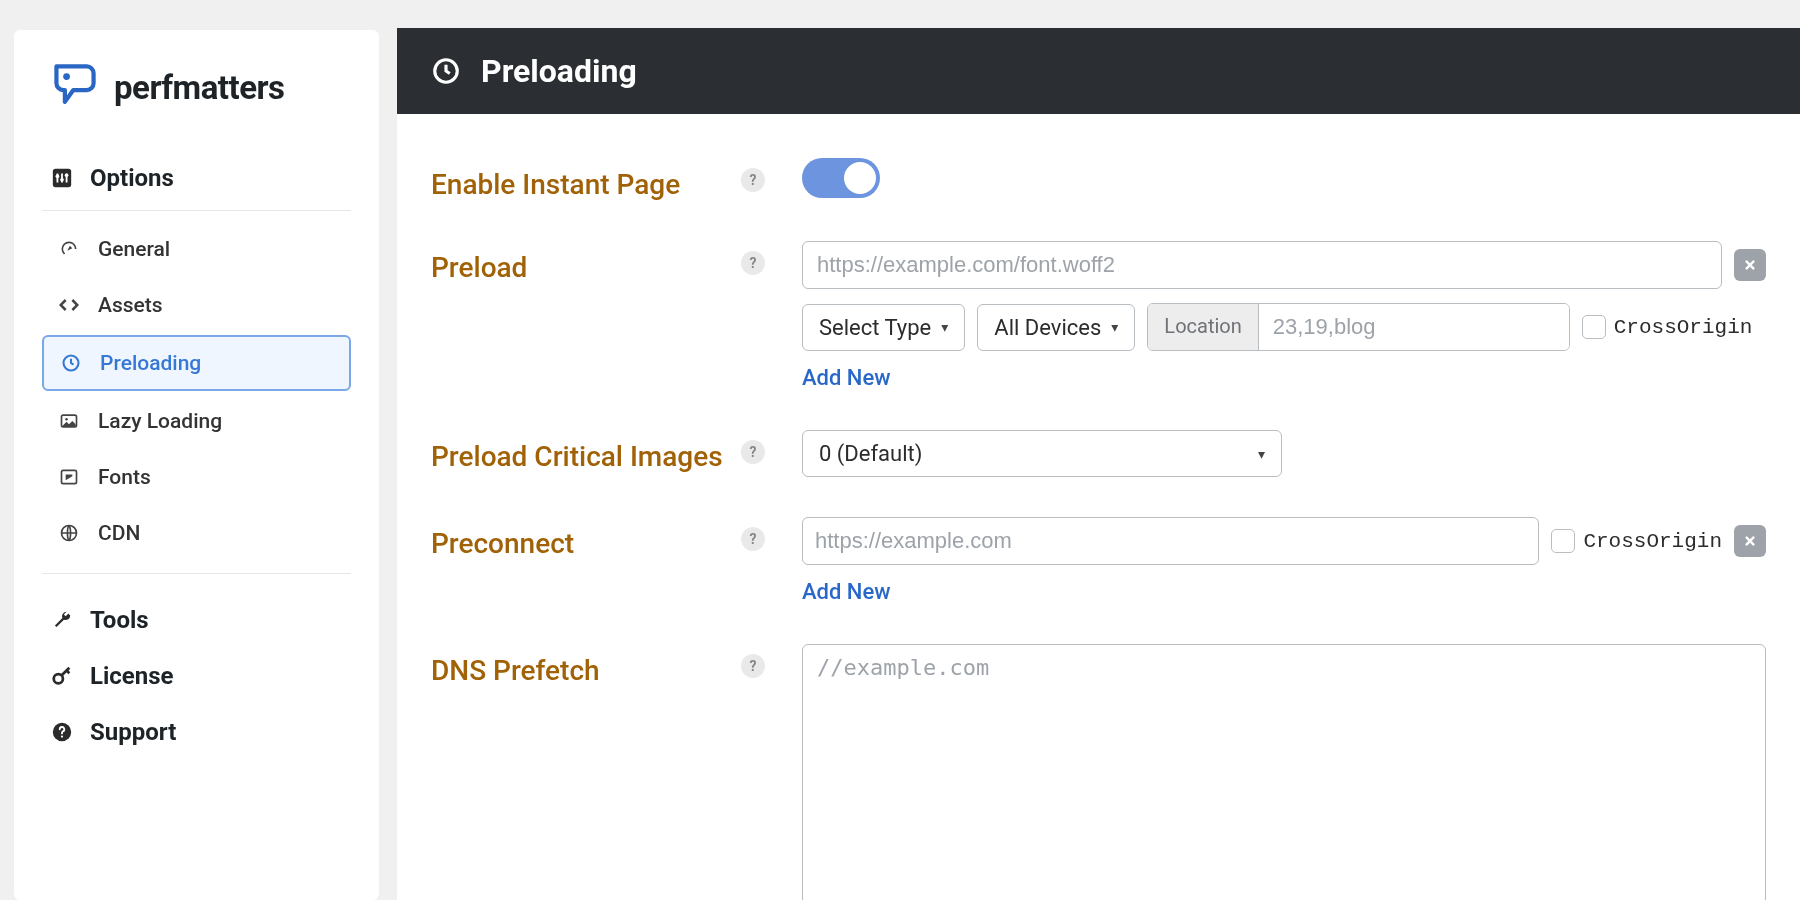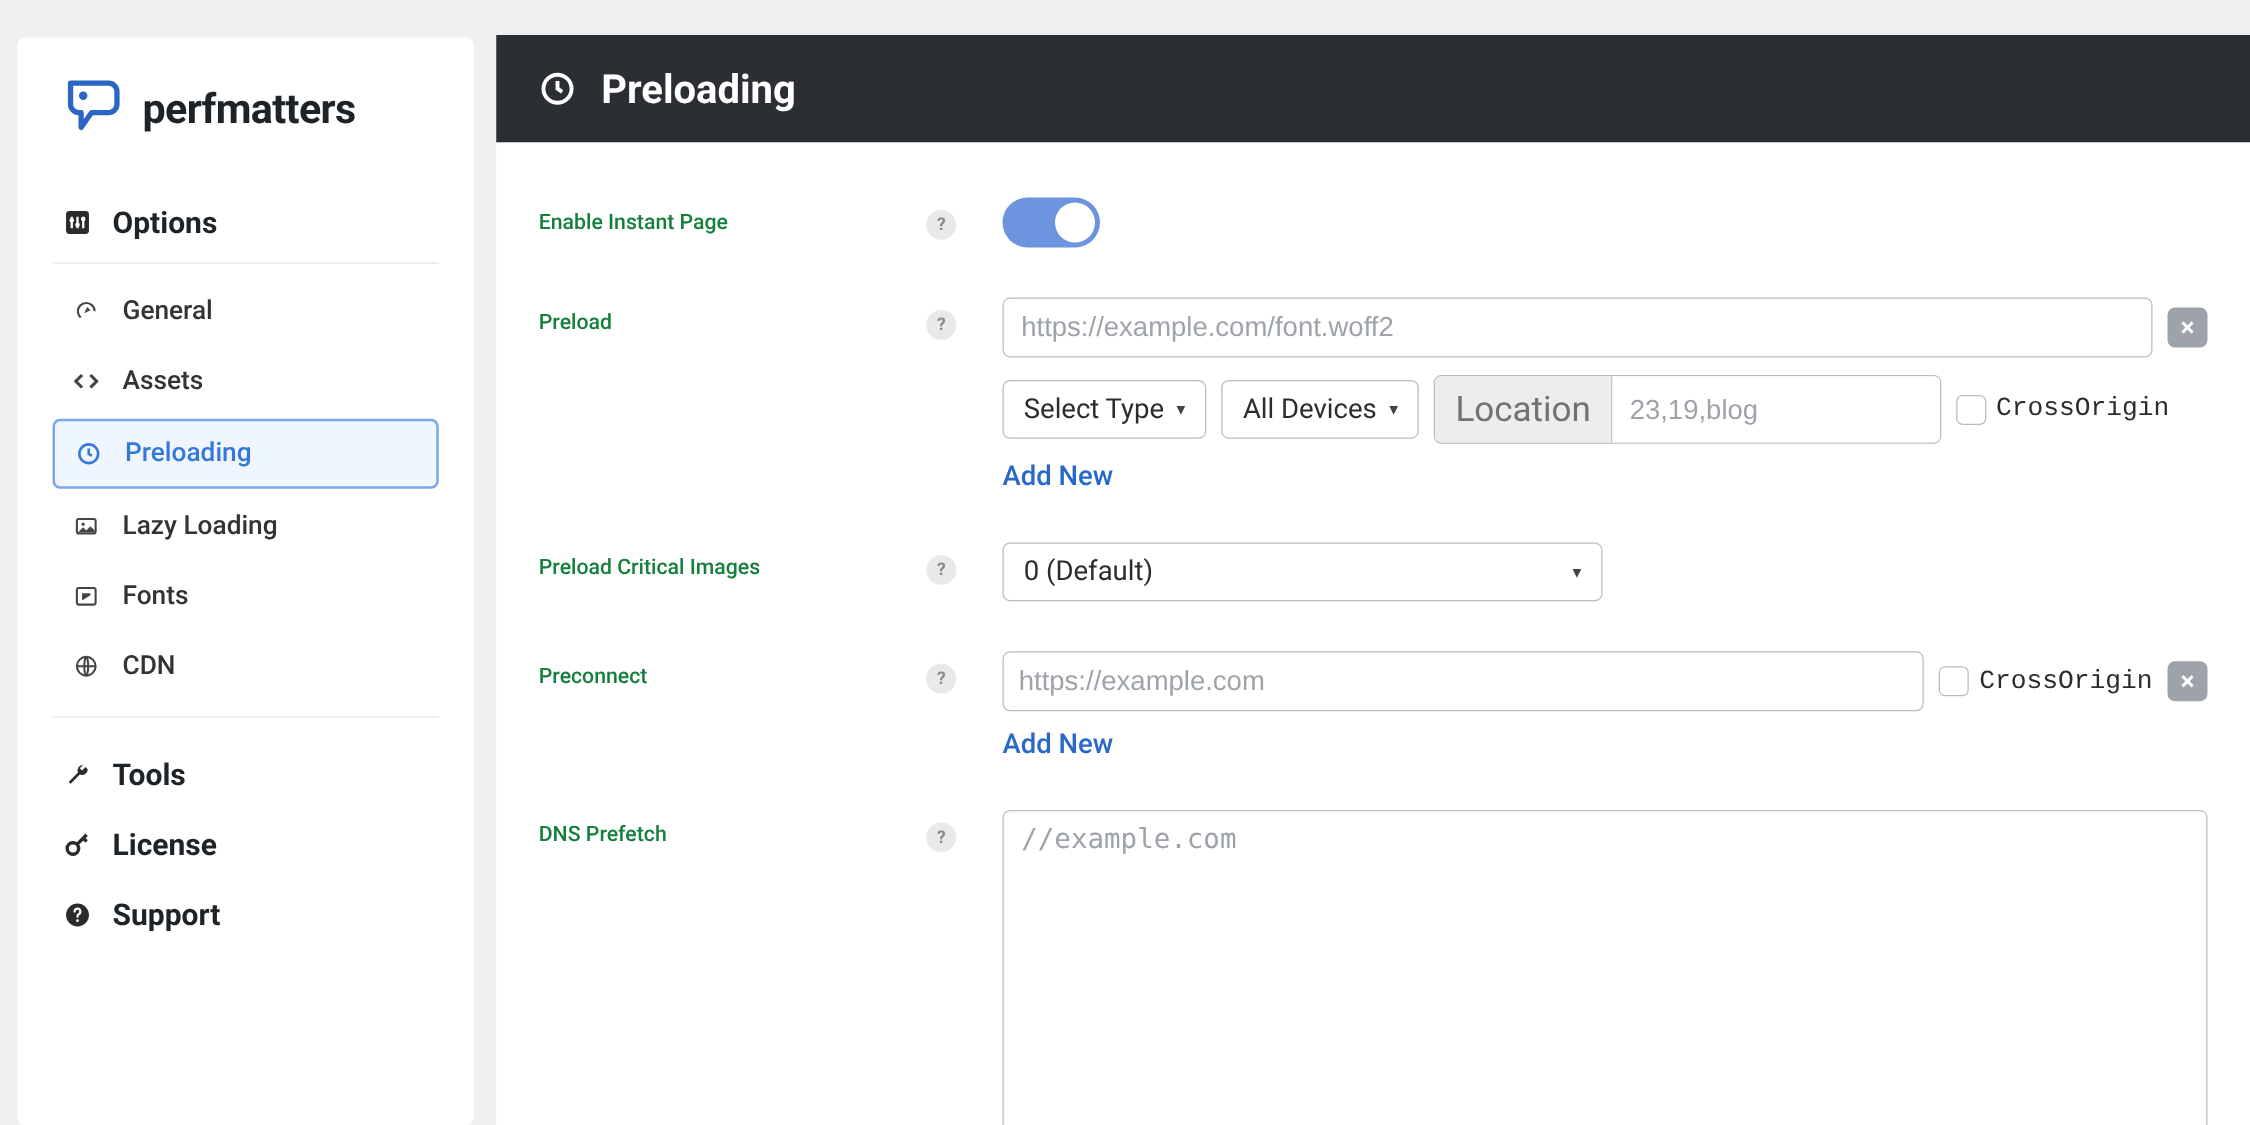--- a/index.html
+++ b/index.html
@@ -86,23 +86,23 @@
 }
 .setting-row {
   display: flex;
   align-items: flex-start;
   padding: 0 34px;
   margin-bottom: 40px;
 }
 .setting-label {
   width: 310px;
   flex-shrink: 0;
-  font-size: 17px;
+  font-size: 28px;
   font-weight: 500;
-  color: #15803d;
+  color: #a16207;
   padding-top: 10px;
 }
 .help-col {
   width: 38px;
   flex-shrink: 0;
   padding-top: 10px;
 }
 .help-badge {
   width: 24px; height: 24px;
   border-radius: 50%;
@@ -164,30 +164,30 @@
 .chev { font-size: 14px; color: #444; }
 .loc-wrap {
   display: inline-flex;
   border: 1.5px solid #b8bdc2;
   border-radius: 6px;
   overflow: hidden;
 }
 .loc-prefix {
   background: #ededed;
   color: #6f7277;
-  font-size: 28px;
+  font-size: 20px;
   padding: 10px 16px;
   border-right: 1.5px solid #b8bdc2;
 }
 .loc-input {
   border: none;
   font-size: 22px;
   padding: 10px 14px;
   outline: none;
-  width: 262px;
+  width: 310px;
 }
 .loc-input::placeholder { color: #9da3a9; }
 .checkbox-wrap { display: inline-flex; align-items: center; gap: 8px; font-family: Liberation Mono, monospace; }
 .checkbox-box {
   width: 24px; height: 24px;
   border: 1.5px solid #b8bdc2;
   border-radius: 5px;
   background: #fff;
   cursor: pointer;
 }

